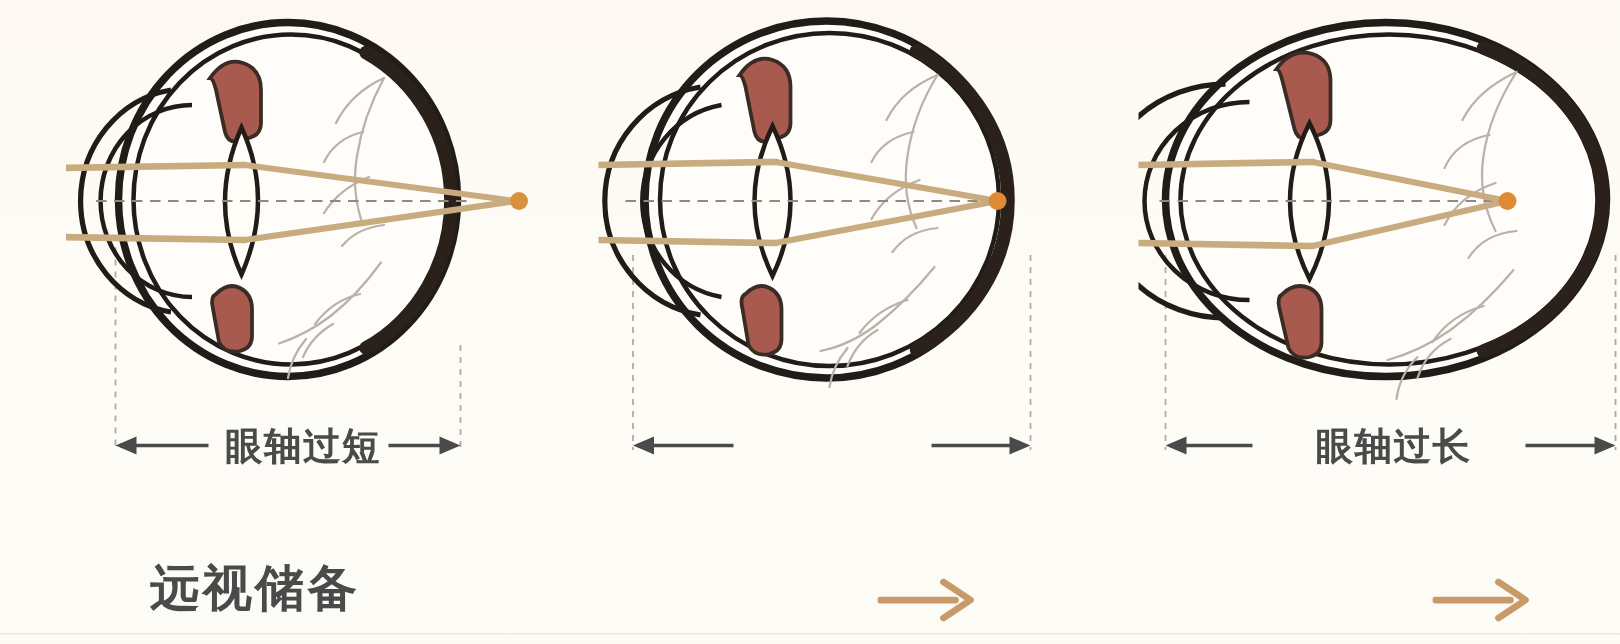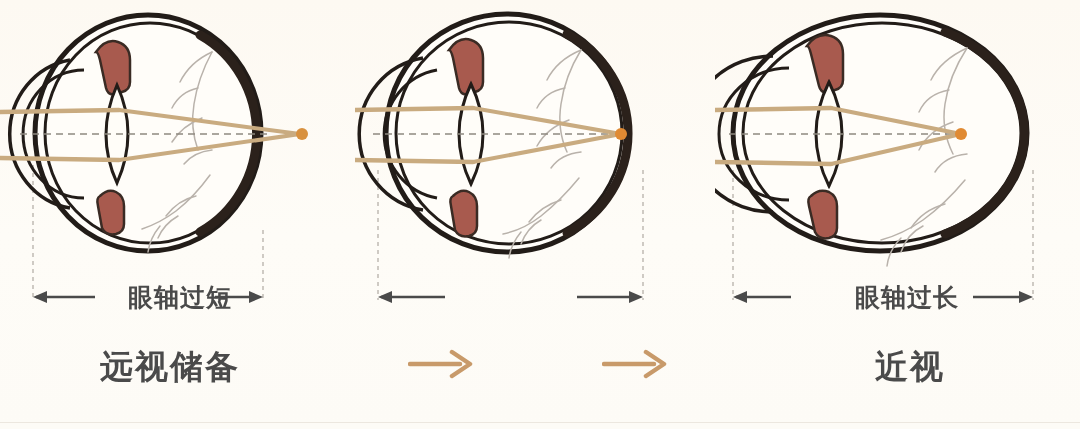--- a/index.html
+++ b/index.html
@@ -27,20 +27,21 @@
     bottom: 6px;
     width: 1080px;
     height: 1px;
     background: #ece7df;
   }
   .eye-col {
     position: absolute;
     top: 0;
     width: 360px;
     height: 340px;
+    padding-left: 44px;
   }
   .eye-col.c1 { left: 0px; }
   .eye-col.c2 { left: 355px; }
   .eye-col.c3 { left: 715px; }
 
   .axis-label-row {
     position: absolute;
     width: 100%;
     display: flex;
     align-items: center;
@@ -55,21 +56,21 @@
     font-family: "DejaVu Sans", "Liberation Sans", sans-serif;
   }
 
   .footer-row {
     position: absolute;
     left: 0;
     top: 345px;
     width: 1080px;
     height: 70px;
     display: flex;
-    align-items: flex-start;
+    align-items: flex-end;
     justify-content: space-between;
     padding: 0 55px;
     box-sizing: border-box;
   }
   .stage-label {
     font-size: 33px;
     font-weight: 700;
     color: #4a4a4a;
     letter-spacing: 2px;
     white-space: nowrap;
@@ -259,17 +260,16 @@
       <line x1="2" y1="19" x2="52" y2="19" stroke="#c89a6a" stroke-width="4.5" stroke-linecap="round"></line>
       <polyline points="44,7 62,19 44,31" fill="none" stroke="#c89a6a" stroke-width="4.5" stroke-linecap="round" stroke-linejoin="round"></polyline>
     </svg>
 
 
     <svg class="flow-arrow" viewBox="0 0 70 34">
       <line x1="2" y1="19" x2="52" y2="19" stroke="#c89a6a" stroke-width="4.5" stroke-linecap="round"></line>
       <polyline points="44,7 62,19 44,31" fill="none" stroke="#c89a6a" stroke-width="4.5" stroke-linecap="round" stroke-linejoin="round"></polyline>
     </svg>
 
-    <div class="stage-label">近视</div>
   </div>
 
   <div class="bottom-rule"></div>
 </div>
 
 </body></html>

